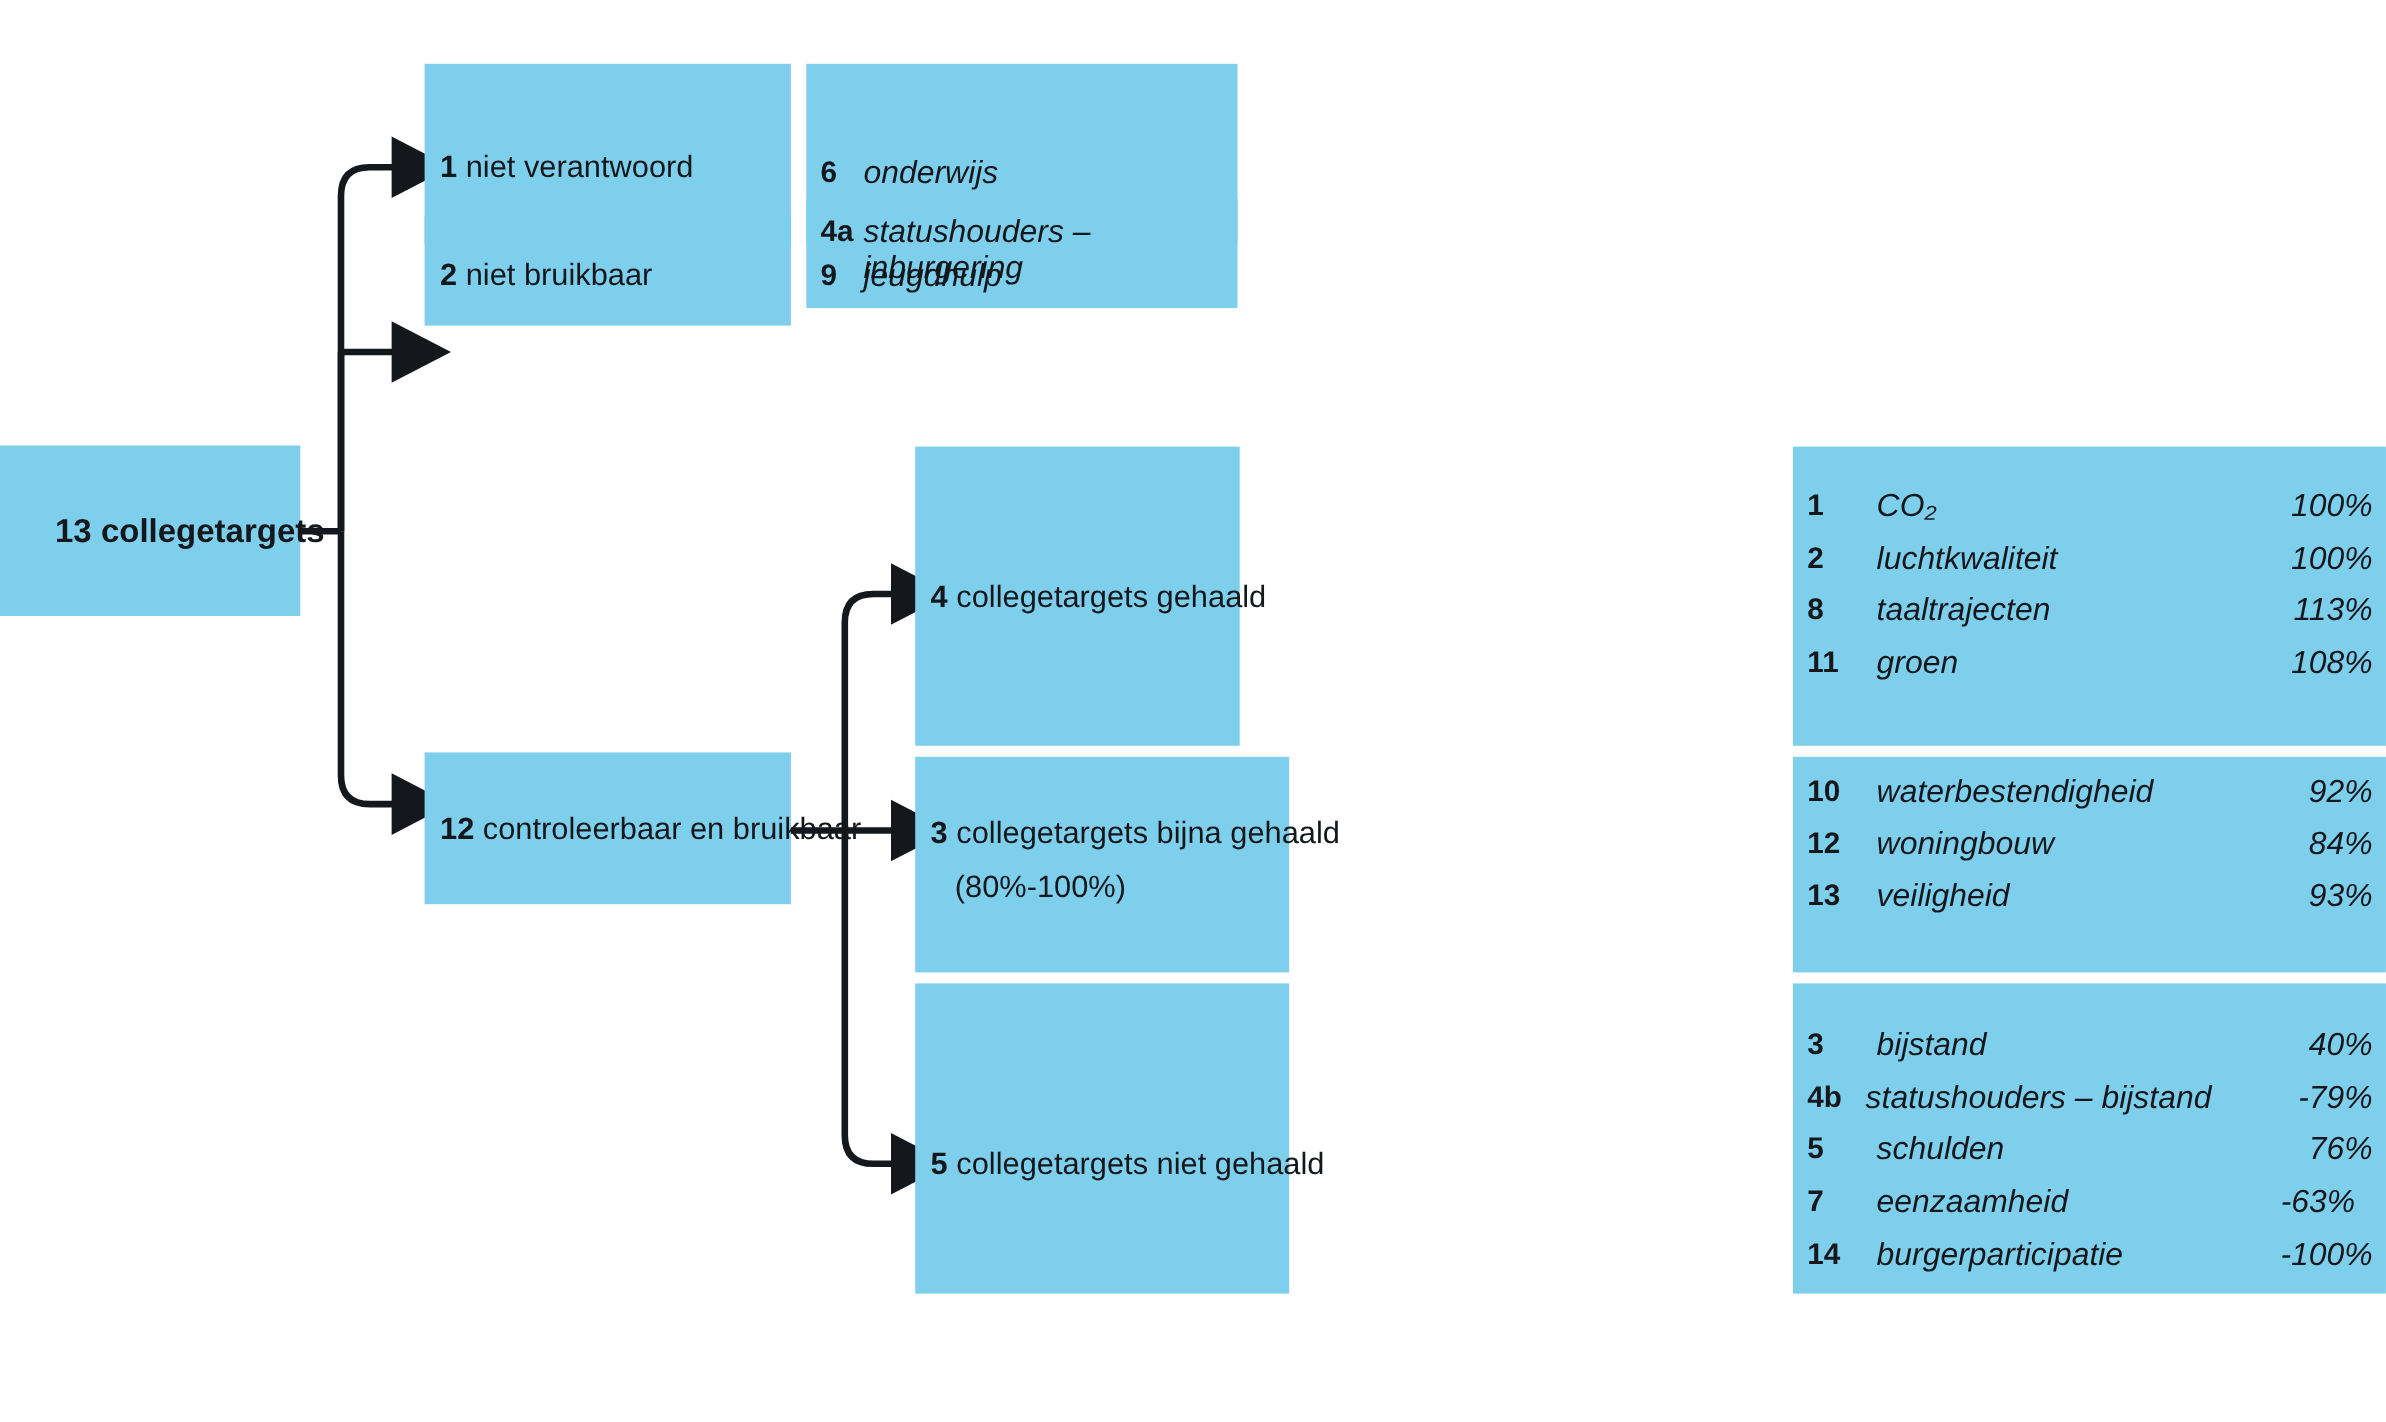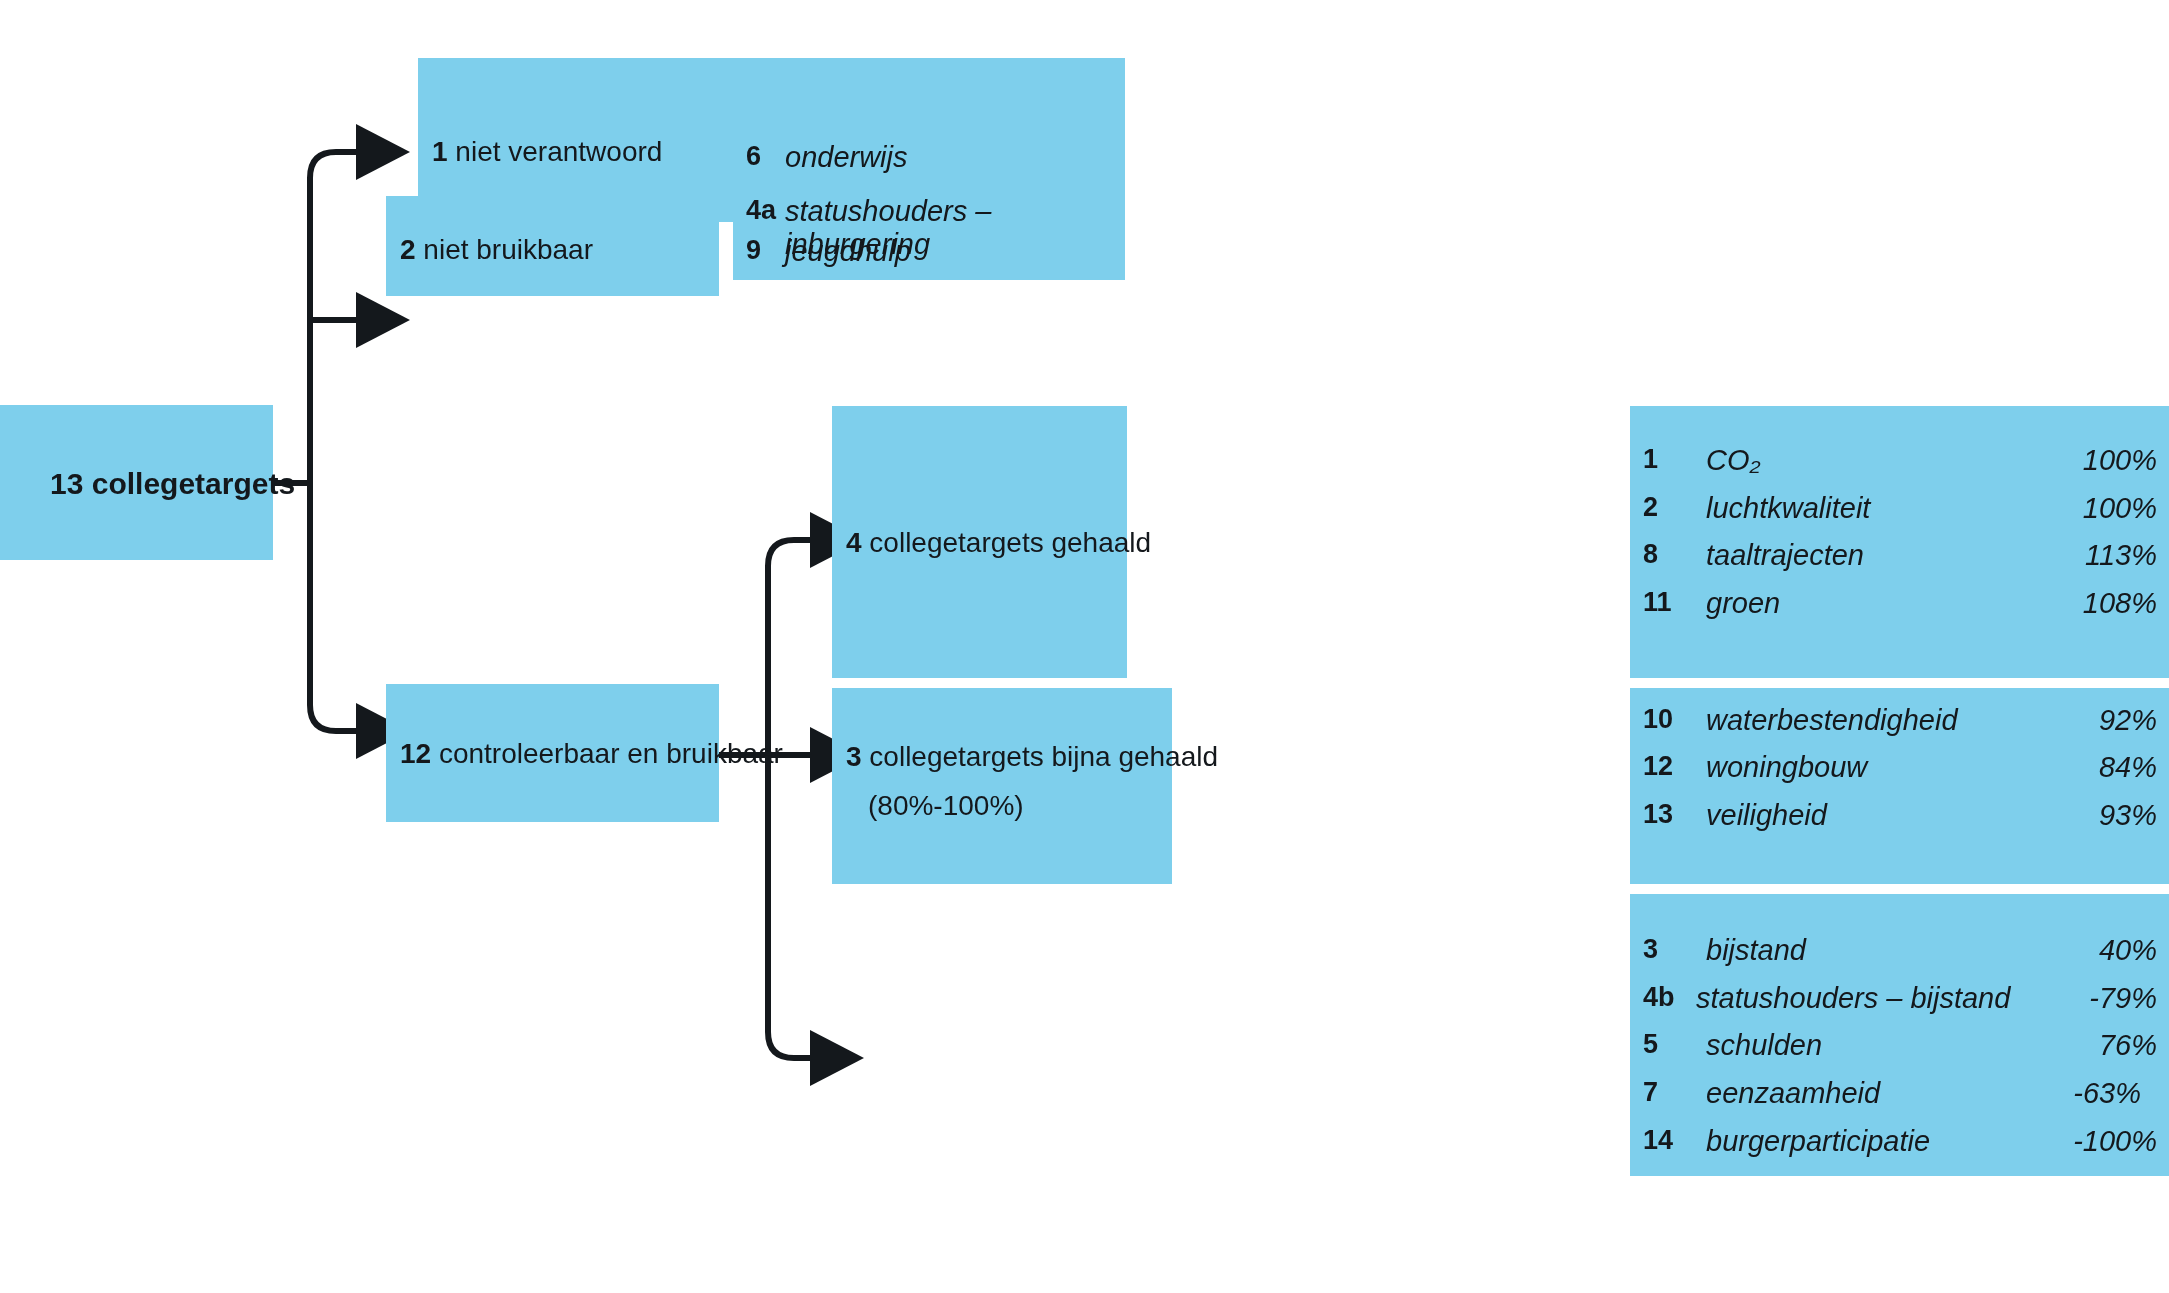--- a/index.html
+++ b/index.html
@@ -45,21 +45,21 @@
     <polygon class="arrow" points="810,727 864,755 810,783"></polygon>
     <polygon class="arrow" points="810,1030 864,1058 810,1086"></polygon>
   </svg>
 
   <div class="box" style="left:0px;top:405px;width:273px;height:155px;">
     <div class="lbl" style="left:50px;top:64px;font-size:30px;">
       <span class="num">13</span><span class="cat-txt">&nbsp;</span><span class="num">collegetargets</span>
     </div>
   </div>
 
-  <div class="box" style="left:386px;top:58px;width:333px;height:164px;margin-left:32px;">
+  <div class="box" style="left:386px;top:58px;width:333px;height:164px;">
     <div class="lbl" style="left:14px;top:80px;font-size:28px;">
       <span class="num">1</span><span>&nbsp;</span><span class="cat-txt">niet verantwoord</span>
     </div>
   </div>
 
   <div class="box" style="left:733px;top:58px;width:392px;height:164px;">
     <div class="lrow" style="top:83px;">
       <span class="idx" style="left:13px;font-size:27px;">6</span>
       <span class="nm" style="left:52px;font-size:29px;">onderwijs</span>
       <span class="pct" style="right:14px;font-size:29px;"></span>
@@ -138,20 +138,25 @@
       <span class="nm" style="left:76px;font-size:29px;">woningbouw</span>
       <span class="pct" style="right:12px;font-size:29px;">84%</span>
     </div>
     <div class="lrow" style="top:111px;">
       <span class="idx" style="left:13px;font-size:27px;">13</span>
       <span class="nm" style="left:76px;font-size:29px;">veiligheid</span>
       <span class="pct" style="right:12px;font-size:29px;">93%</span>
     </div>
   </div>
 
+  <div class="box" style="left:832px;top:894px;width:340px;height:282px;">
+    <div class="lbl" style="left:14px;top:150px;font-size:28px;">
+      <span class="num">5</span><span>&nbsp;</span><span class="cat-txt">collegetargets niet gehaald</span>
+    </div>
+  </div>
 
   <div class="box" style="left:1630px;top:894px;width:539px;height:282px;">
     <div class="lrow" style="top:40px;">
       <span class="idx" style="left:13px;font-size:27px;">3</span>
       <span class="nm" style="left:76px;font-size:29px;">bijstand</span>
       <span class="pct" style="right:12px;font-size:29px;">40%</span>
     </div>
     <div class="lrow" style="top:88px;">
       <span class="idx" style="left:13px;font-size:27px;">4b</span>
       <span class="nm" style="left:66px;font-size:29px;">statushouders – bijstand</span>

